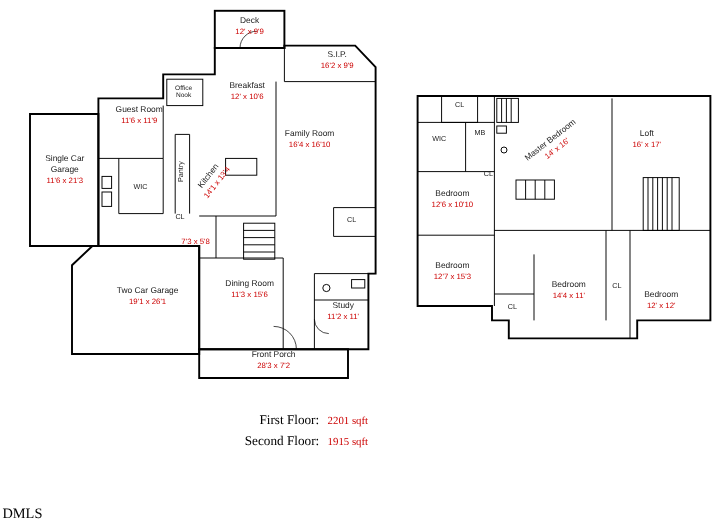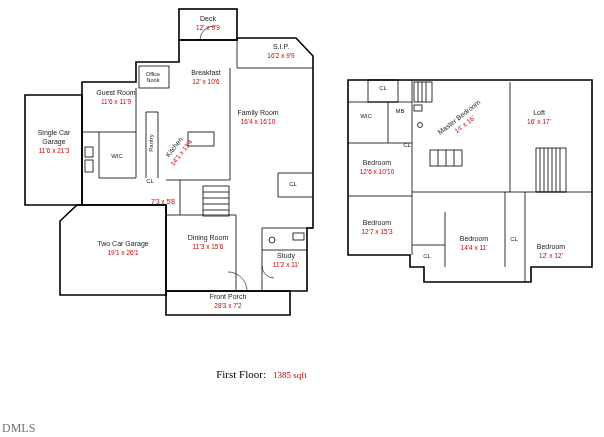--- a/index.html
+++ b/index.html
@@ -19,26 +19,26 @@
   .room-label.wrap { white-space:normal; }
   .room-label.small { font-size:6px; }
   .room-label.tiny { font-size:5.5px; line-height:1.1; }
   .rot-90 { transform:translate(-50%,-50%) rotate(-90deg); }
   .rot-k  { transform:translate(-50%,-50%) rotate(-52deg); }
   .rot-mb { transform:translate(-50%,-50%) rotate(-38deg); }
   .summary {
     position:absolute; left:178px; top:344px;
     font-family:"Liberation Serif", serif; font-size:11px; color:#000;
   }
-  .summary .row { display:flex; align-items:baseline; margin-bottom:6px;margin-top:24px; }
+  .summary .row { display:flex; align-items:baseline; margin-bottom:6px; }
   .summary .lbl { display:inline-block; width:88px; text-align:right; margin-right:7px; }
   .summary .val { color:var(--dims-color); font-size:9px; font-family:"Liberation Serif", serif; }
   .watermark {
     position:absolute; left:2px; bottom:1px;
-    font-family:"Liberation Serif", serif; font-size:12px; color:#737373;
+    font-family:"Liberation Serif", serif; font-size:12px; color:#000000;
   }
 </style>
 </head>
 <body>
 
 <div class="canvas">
 
   <svg class="walls" width="604" height="437" viewBox="0 0 604 437">
 
     <g fill="none" stroke="#000" stroke-width="1.6">
@@ -195,19 +195,23 @@
     <span class="name">CL</span>
   </div>
   <div class="room-label" style="left:551px; top:251px;">
     <span class="name">Bedroom</span>
     <span class="dims">12' x 12'</span>
   </div>
 
   <div class="summary">
     <div class="row">
       <span class="lbl">First Floor:</span>
-      <span class="val">1385 sqft</span>
+      <span class="val">2201 sqft</span>
     </div>
+    <div class="row">
+      <span class="lbl">Second Floor:</span>
+      <span class="val">1915 sqft</span>
+    </div>
   </div>
 
   <div class="watermark">DMLS</div>
 
 </div>
 
 </body></html>

